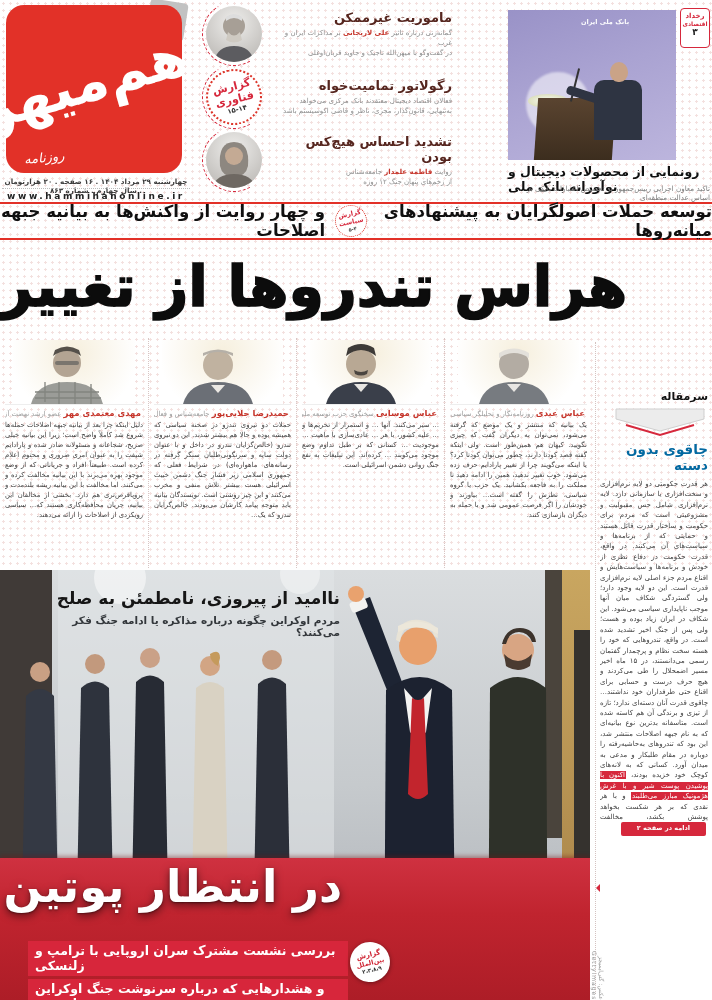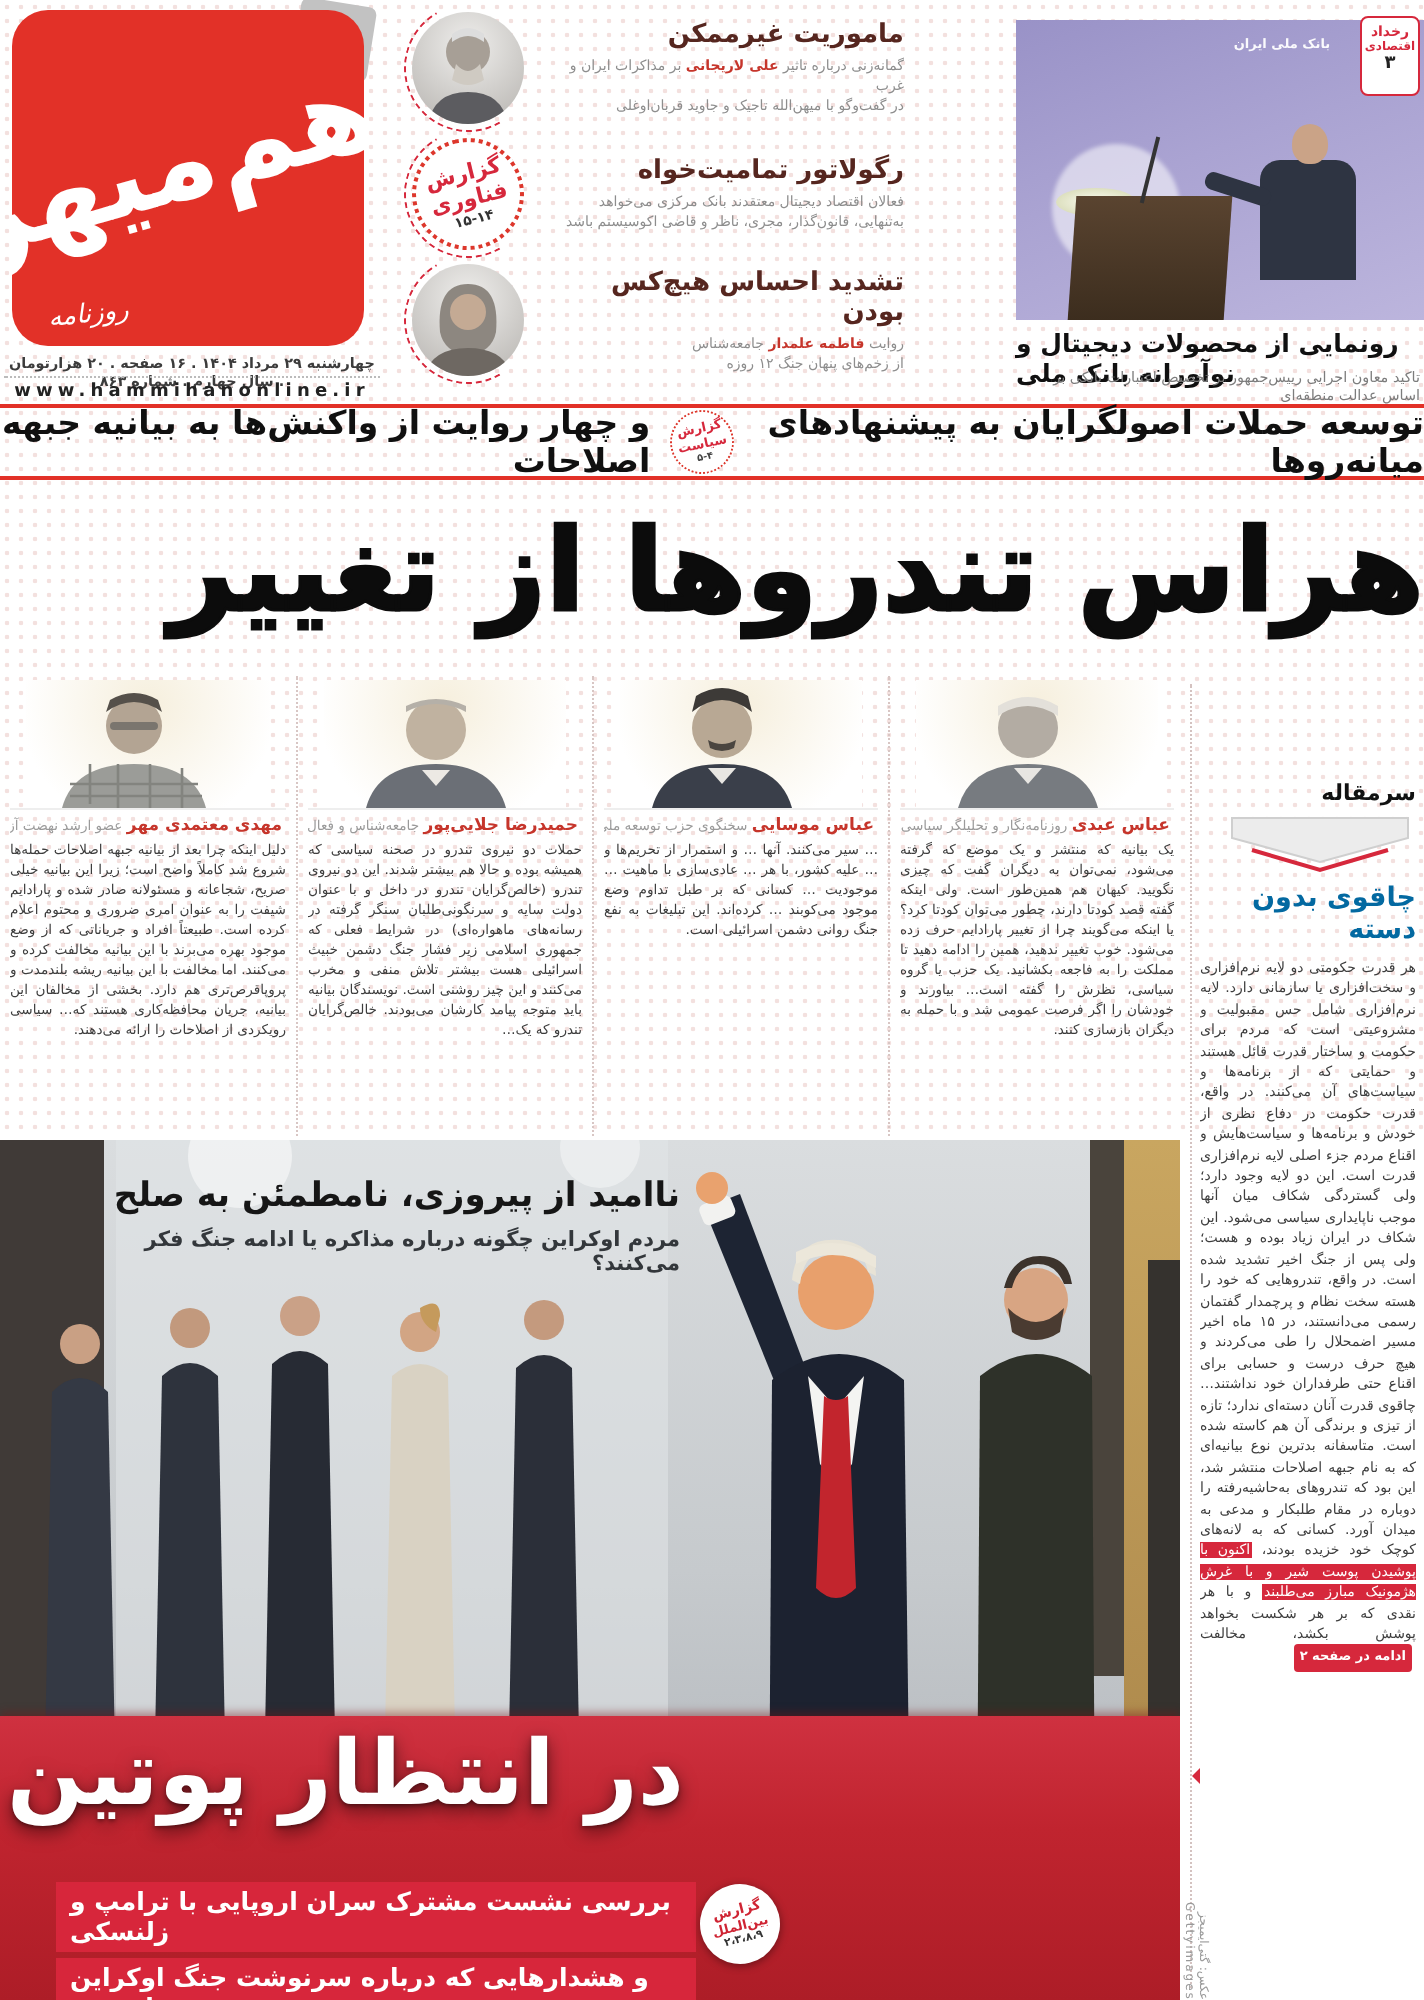--- a/index.html
+++ b/index.html
@@ -36,21 +36,21 @@
      border:1.3px dashed #d6283c; border-top-color:transparent; border-right-color:transparent;
      transform:rotate(15deg); }
   .circ { width:56px; height:56px; border-radius:50%; overflow:hidden;
           background:radial-gradient(circle at 50% 30%, #efeeec, #b5b2ae); }
   .circ-badge { width:56px; height:56px; border-radius:50%; background:#fff;
      border:2px dotted #dd372c; color:#d6283c; display:flex; flex-direction:column;
      align-items:center; justify-content:center; font-weight:bold; transform:rotate(-14deg); }
   .circ-badge .b1 { font-size:11px; } .circ-badge .b2 { font-size:11px; }
   .circ-badge .b3 { font-size:7px; color:#333; }
   
-  .bank-photo { position:absolute; left:508px; top:10px; width:204px; height:150px;
+  .bank-photo { position:absolute; left:508px; top:10px; width:168px; height:150px;
      background:linear-gradient(160deg,#9992c7 0%, #aaa3d2 45%, #bcb5dd 100%); overflow:hidden; }
   .bank-backdrop { position:absolute; left:18px; top:62px; width:64px; height:64px;
      border-radius:50%; background:rgba(255,255,255,.55); filter:blur(1px); }
   .bank-banner { position:absolute; right:6px; top:8px; width:130px; text-align:center;
      color:rgba(255,255,255,.95); font-size:6.5px; font-weight:bold; }
   .bank-podium { position:absolute; left:28px; bottom:0; width:78px; height:62px;
      background:linear-gradient(180deg,#5a4430,#3c2d1e); transform:skewX(-4deg); }
   .bank-flowers { position:absolute; left:20px; bottom:52px; width:40px; height:14px;
      border-radius:50%; background:radial-gradient(#fdfdf4,#cfd3a9); }
   .bank-head { position:absolute; right:48px; top:52px; width:18px; height:20px;
@@ -75,21 +75,21 @@
      border-top:2.5px solid #e23128; border-bottom:2.5px solid #e23128;
      display:flex; align-items:center; justify-content:center; gap:10px; background:transparent; }
   .strip-text { font-size:16.5px; font-weight:bold; color:#101010; }
   .strip-badge { width:32px; height:32px; border-radius:50%; background:#fff;
      border:1.5px dotted #dd372c; color:#d6283c; display:flex; flex-direction:column;
      align-items:center; justify-content:center; font-weight:bold; transform:rotate(-12deg); flex:0 0 32px; }
   .strip-badge .b1 { font-size:6.5px; } .strip-badge .b2 { font-size:6.5px; }
   .strip-badge .b3 { font-size:5px; color:#444; }
   
   .main-headline { position:absolute; left:0; top:241px; width:712px; height:94px;
-     text-align:right; font-size:57px; font-weight:bold; color:#0c0c0c; line-height:90px;
+     text-align:left; font-size:57px; font-weight:bold; color:#0c0c0c; line-height:90px;
      letter-spacing:-2px; -webkit-text-stroke:1.6px #0c0c0c; white-space:nowrap; }
   
   .columnists { position:absolute; left:0; top:338px; width:592px; height:230px; display:flex; }
   .colm { width:148px; border-left:1px dotted #d8c6c4; padding:0 5px; }
   .colm:last-child { border-left:none; }
   .colm-photo { position:relative; height:64px; margin:2px 8px 0;
      background:radial-gradient(circle at 50% 20%, #f6efdd, #fff 80%); overflow:hidden; }
   .colm-byline { border-top:1px solid #eee; padding:3px 2px 2px; text-align:right;
      font-size:6.8px; color:#9a9a9a; height:16px; white-space:nowrap; overflow:hidden; }
   .colm-byline b { color:#c6352b; font-size:8.5px; }
@@ -98,21 +98,21 @@
   
   .vline { position:absolute; left:595px; top:342px; height:652px; border-left:1px dotted #d4c2c0; }
   .editorial { position:absolute; left:600px; top:342px; width:108px; height:654px;
      text-align:right; overflow:hidden;margin-top:48px; }
   .ed-label { font-size:11px; font-weight:bold; color:#111; margin-bottom:4px; }
   .ed-ribbon { margin:0 0 4px; }
   .ed-title { font-size:13.5px; font-weight:bold; color:#0369a1; margin:4px 0 6px; }
   .ed-text { font-size:7px; line-height:10.4px; color:#3d3d3d; text-align:justify; }
   .ed-hl { background:#d6283c; color:#fff; padding:0 1px; }
   .ed-continue { display:inline-block; background:#d6283c; color:#fff; font-size:6.5px;
-     font-weight:bold; padding:1px 3px 2px; border-radius:2px; margin-right:2px; }
+     font-weight:bold; padding:1px 16px 2px; border-radius:2px; margin-right:2px; }
   
   .photo { position:absolute; left:0; top:570px; width:590px; height:430px; overflow:hidden;
      background:linear-gradient(180deg,#dadddf 0%, #c6cacd 50%, #bdc1c5 66%);}
   .photo-carpet { position:absolute; left:0; bottom:0; width:590px; height:142px;
      background:linear-gradient(180deg,#cf3140 0%, #c0242f 40%, #ad1d27 100%);
      box-shadow:0 -2px 4px rgba(120,20,20,.4); }
   .kicker { position:absolute; left:30px; top:18px; width:310px; text-align:right; }
   .kicker-title { font-size:17px; font-weight:bold; color:#161616; margin-bottom:6px; }
   .kicker-sub { font-size:10.5px; font-weight:bold; color:#33373b; }
   .photo-headline { position:absolute; left:30px; top:290px; width:312px; text-align:center;

